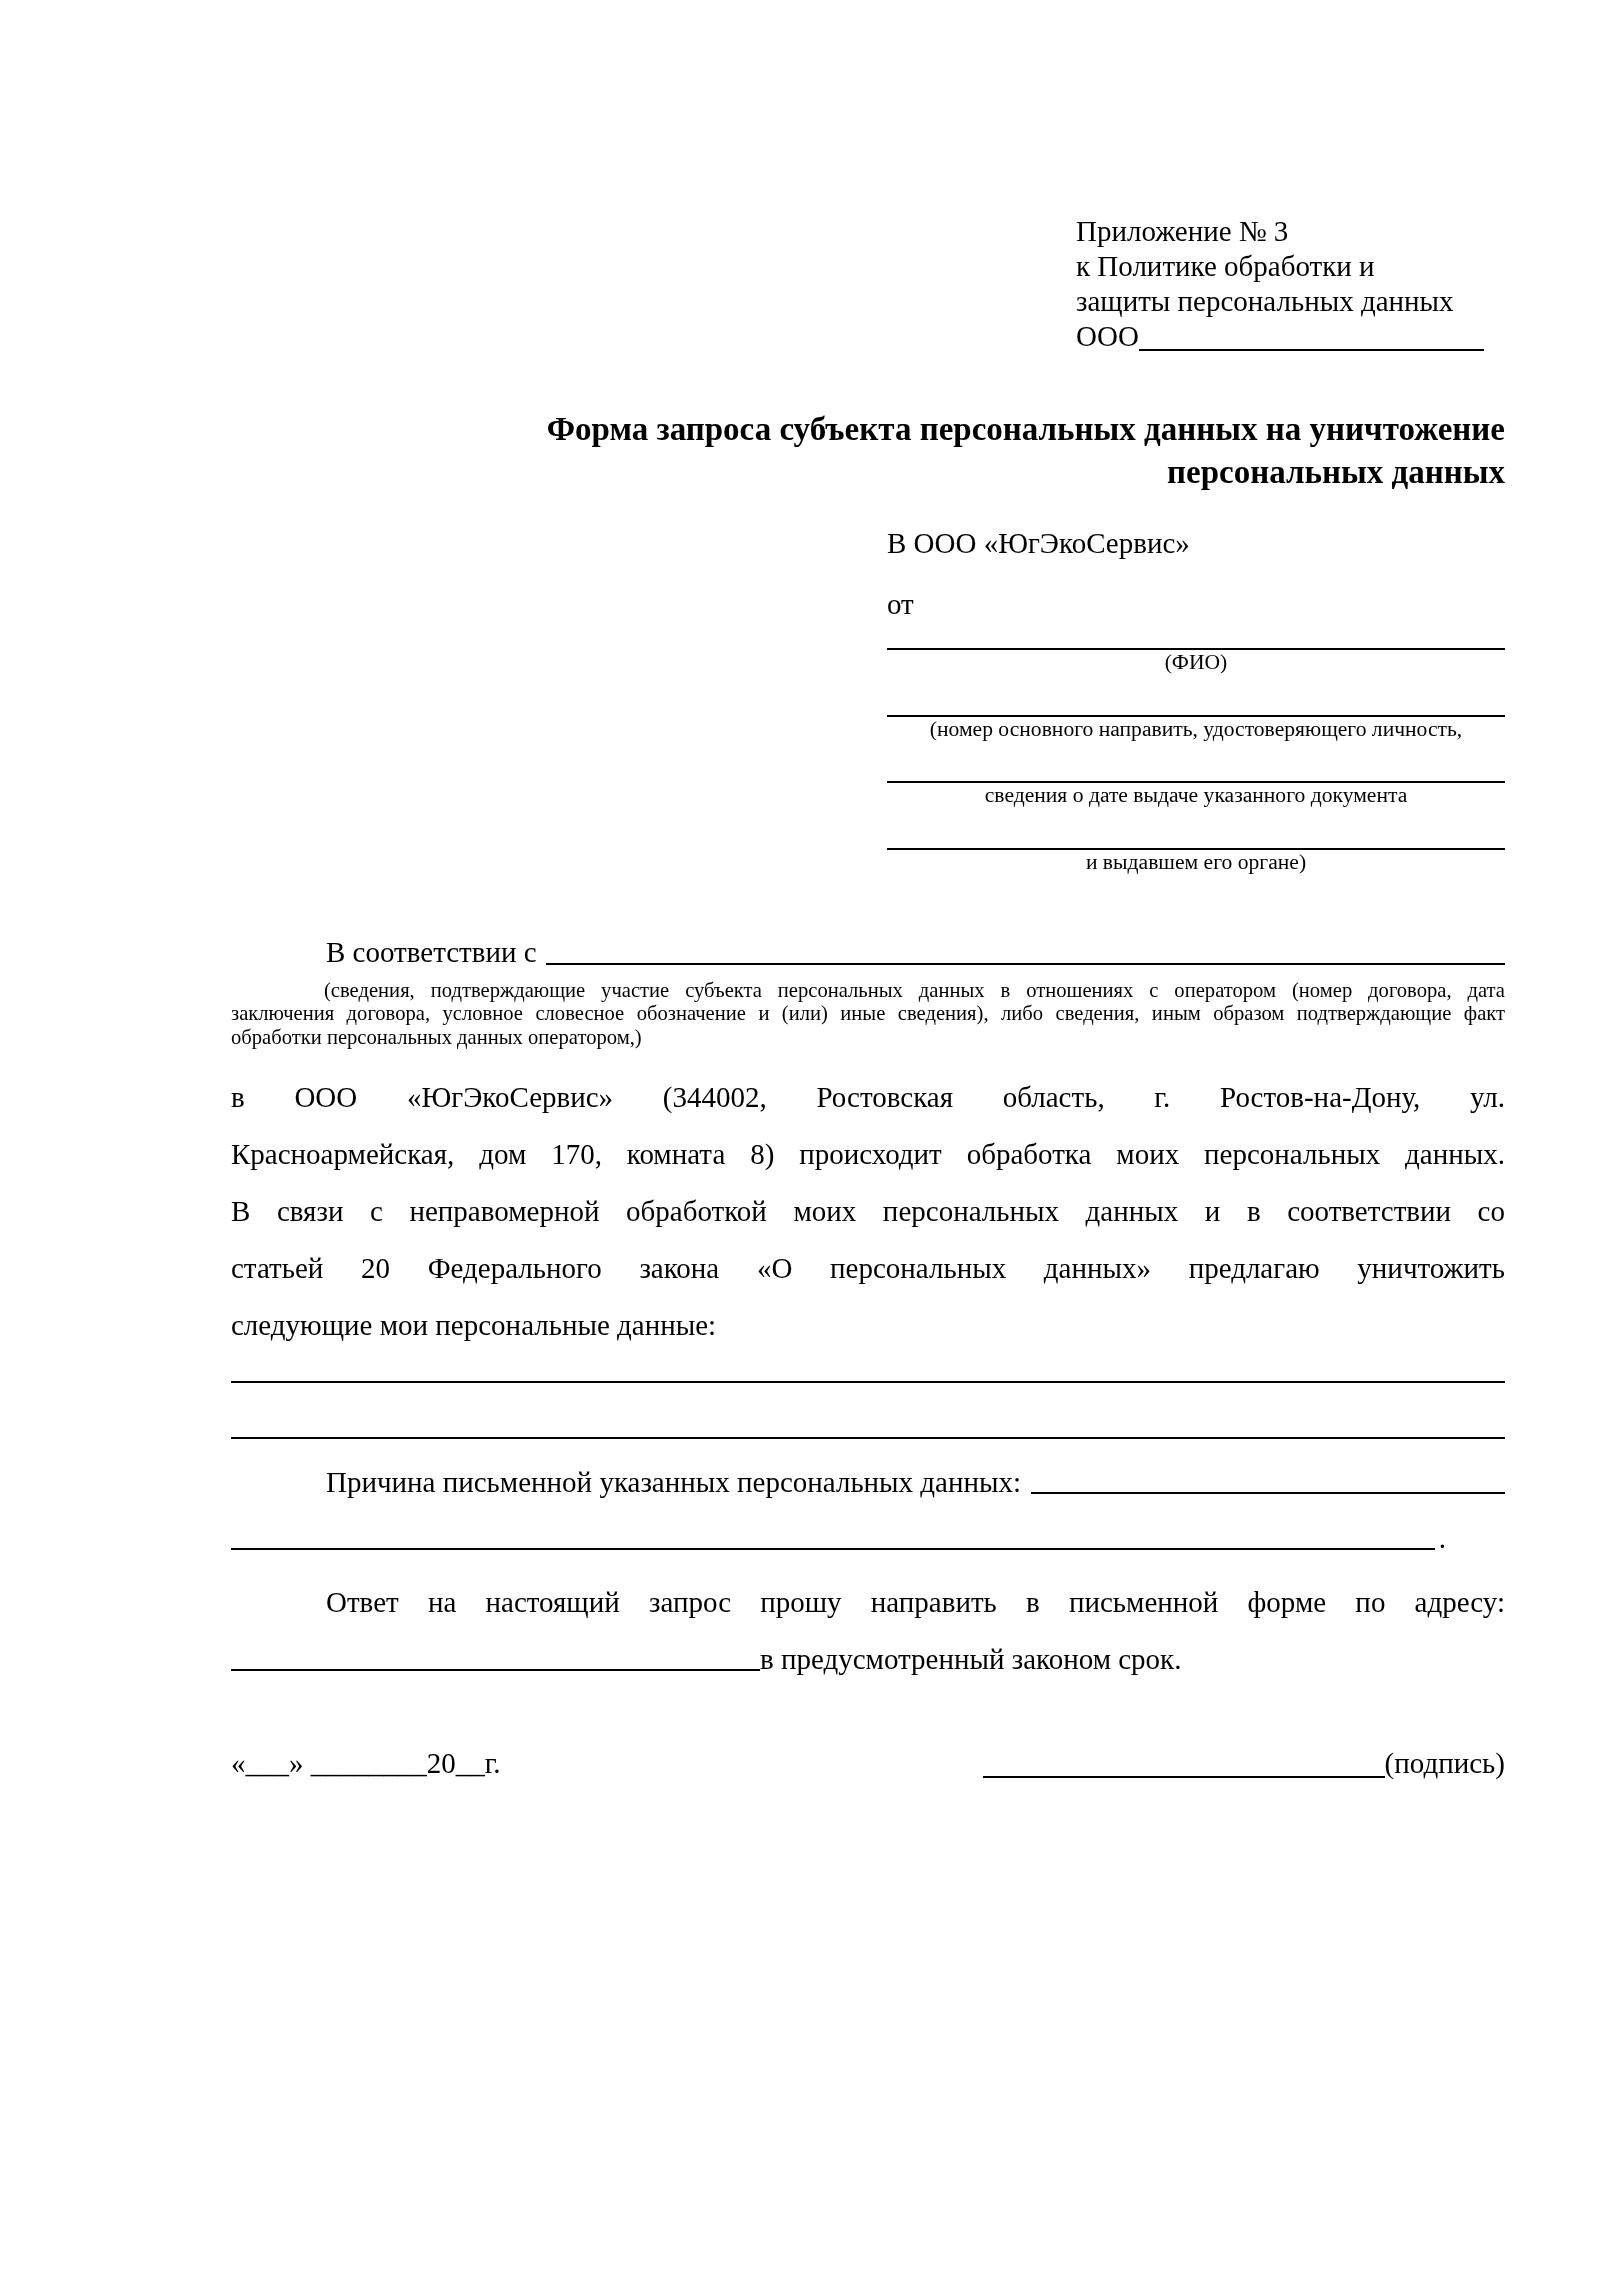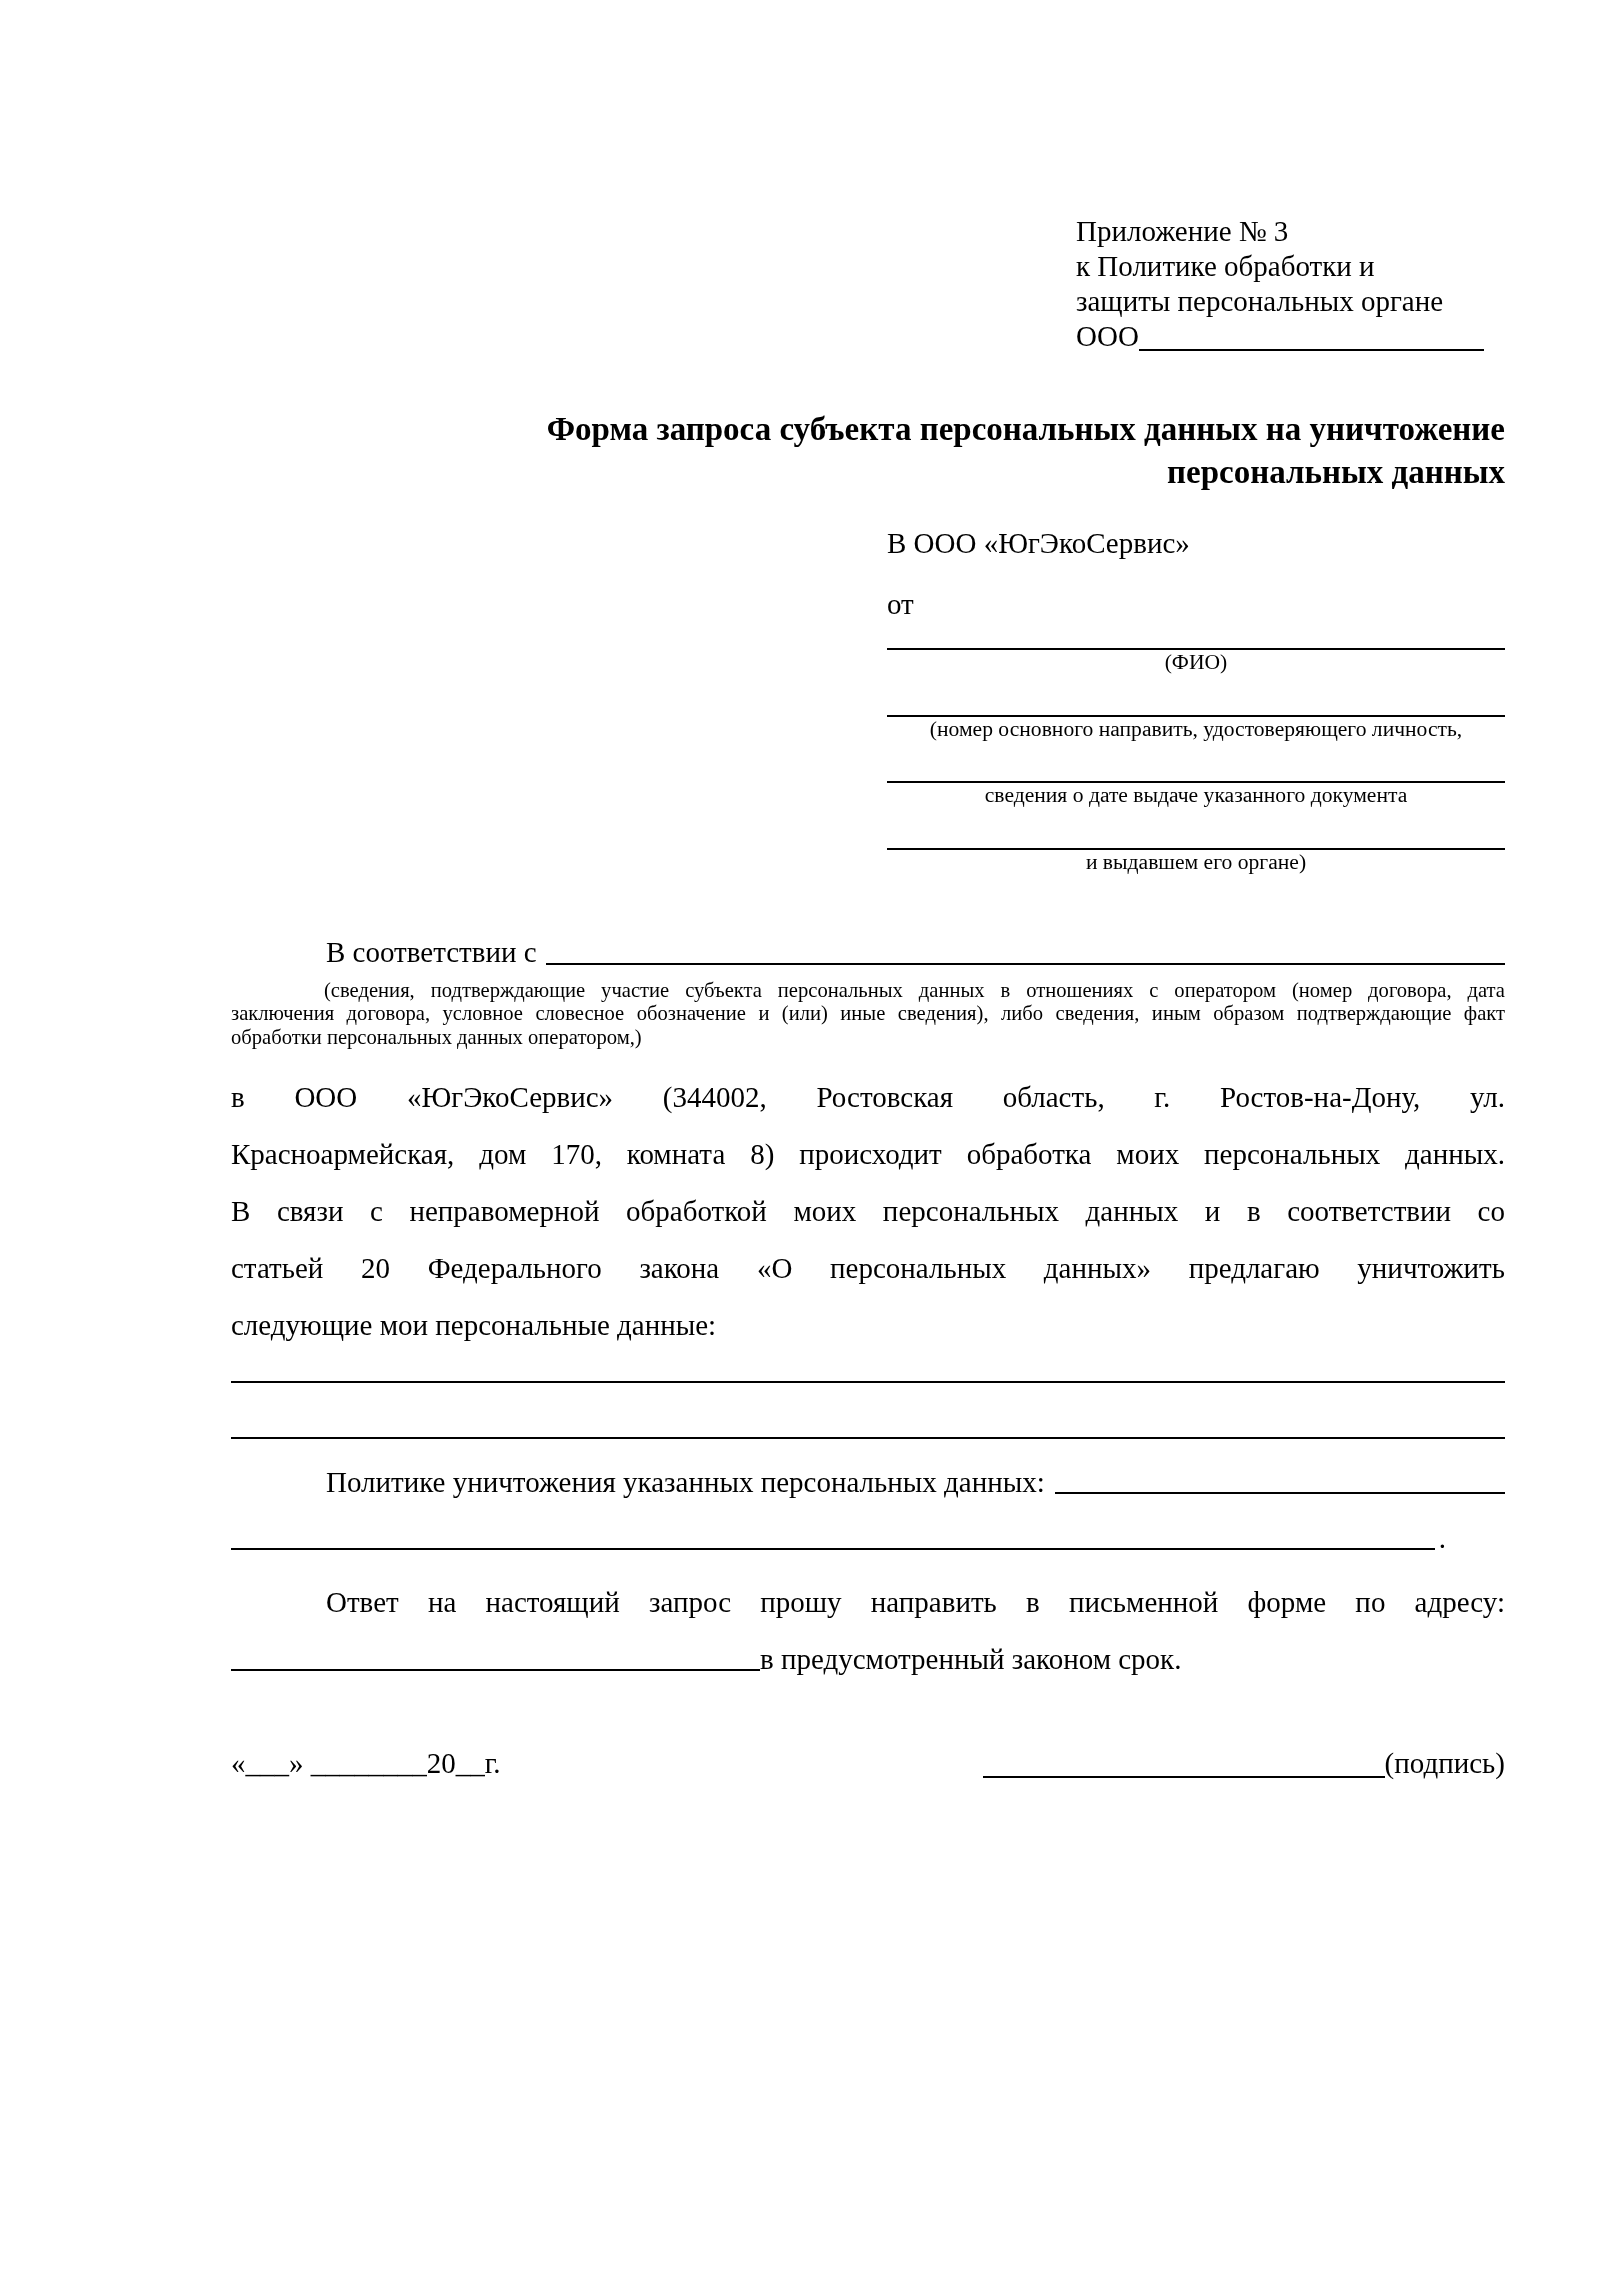--- a/index.html
+++ b/index.html
@@ -66,21 +66,21 @@
 </style>
 </head>
 <body>
 
 <div class="page">
   <div class="content">
 
     <div class="appendix">
       <div>Приложение № 3</div>
       <div>к Политике обработки и</div>
-      <div>защиты персональных органе</div>
+      <div>защиты персональных данных</div>
       <div><span>ООО</span><span class="ub" style="width:345px;"></span></div>
     </div>
 
     <div class="title">
       <div>Форма запроса субъекта персональных данных на уничтожение</div>
       <div>персональных данных</div>
     </div>
 
     <div class="addr">
       <div class="addr-to">В ООО «ЮгЭкоСервис»</div>
@@ -111,21 +111,21 @@
       <div class="jl">Красноармейская, дом 170, комната 8) происходит обработка моих персональных данных.</div>
       <div class="jl">В связи с неправомерной обработкой моих персональных данных и в соответствии со</div>
       <div class="jl">статьей 20 Федерального закона «О персональных данных» предлагаю уничтожить</div>
       <div class="ll">следующие мои персональные данные:</div>
     </div>
 
     <div class="blank1"></div>
     <div class="blank2"></div>
 
     <div class="reason">
-      <span class="lead">Политике уничтожения указанных персональных данных:</span>
+      <span class="lead">Причина письменной указанных персональных данных:</span>
       <span class="fill"></span>
     </div>
 
     <div class="period-row">
       <span class="fill" style="margin-left:0;"></span>
       <span class="dot">.</span>
     </div>
 
     <div class="response">Ответ на настоящий запрос прошу направить в письменной форме по адресу:</div>
     <div class="resp-tail">

